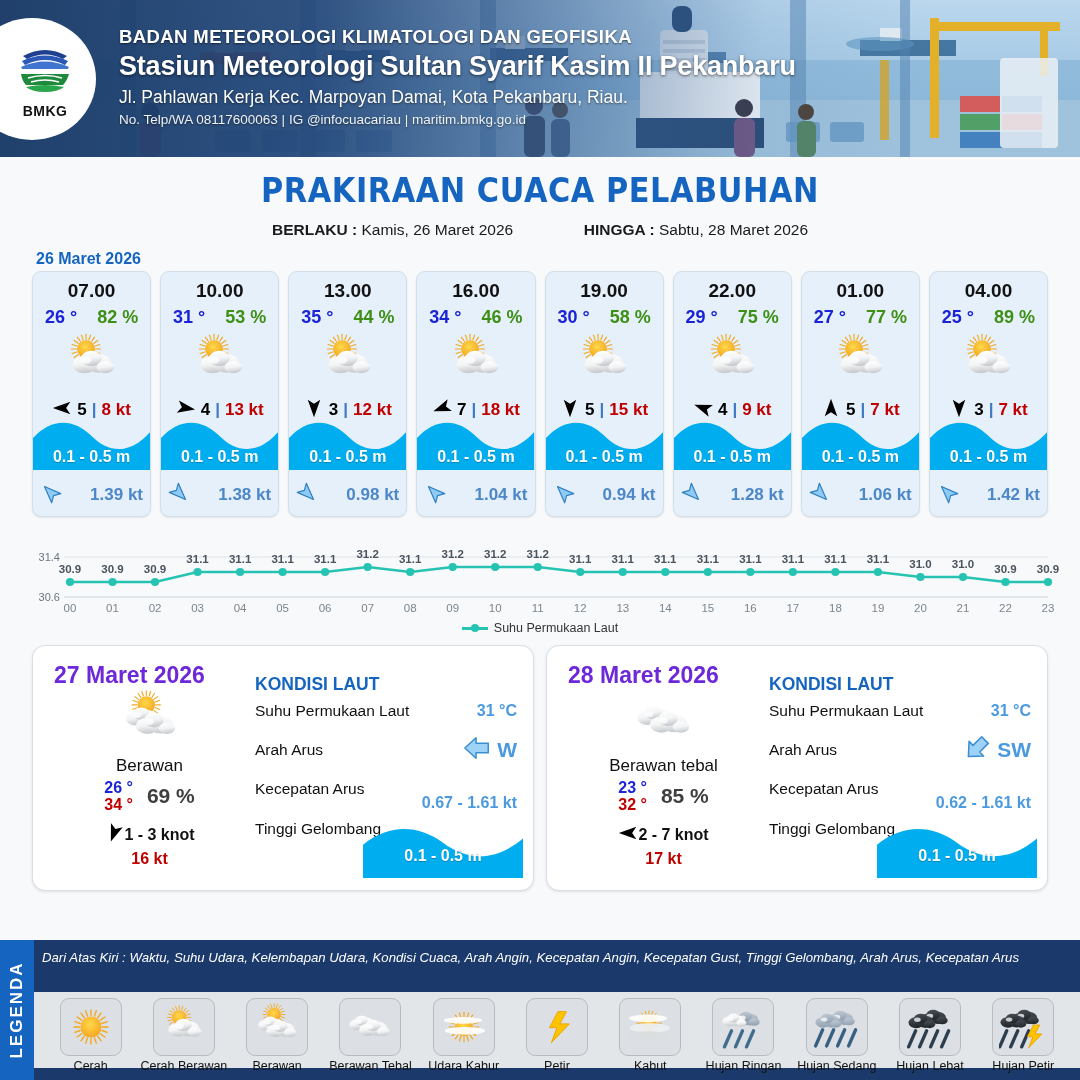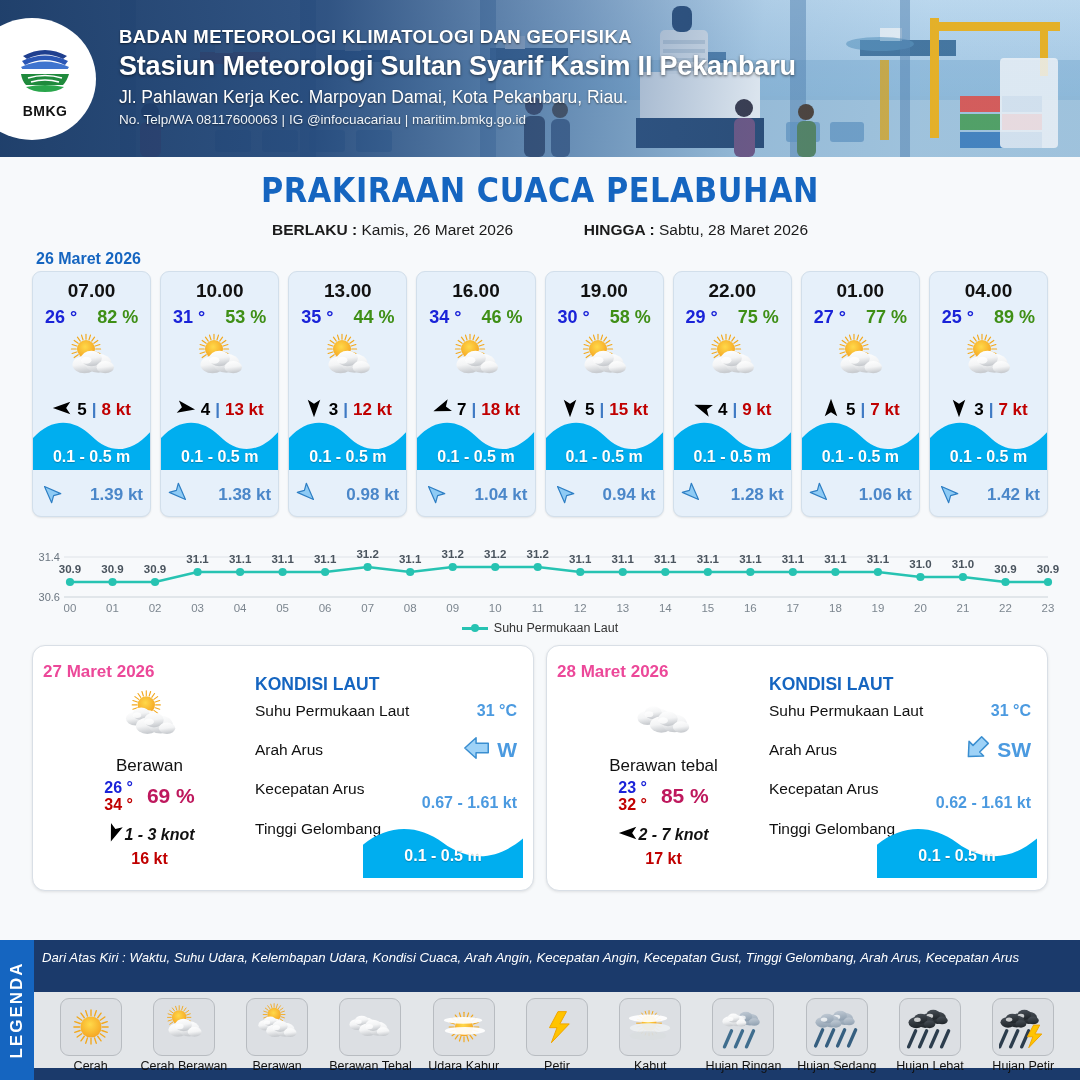--- a/index.html
+++ b/index.html
@@ -89,30 +89,30 @@
   .leg-mark { display: inline-block; width: 26px; height: 10px; position: relative; }
   .leg-mark::before { content:""; position:absolute; top:4px; left:0; width:26px; height:2.5px; background:#27c3b2; }
   .leg-mark::after { content:""; position:absolute; top:1px; left:9px; width:8px; height:8px; border-radius:50%; background:#27c3b2; }
 
   
   .dailies { display: flex; gap: 12px; padding: 6px 32px 0 32px; }
   .daily {
     flex: 1; background: #fff; border: 1px solid #d9dfe6; border-radius: 13px;
     height: 246px; position: relative; box-shadow: 0 1px 3px rgba(0,0,0,.10);
   }
-  .d-date { position: absolute; left: 10px; top: 16px; font-size: 17px; font-weight: bold; color: #ec4899; }
+  .d-date { position: absolute; left: 21px; top: 16px; font-size: 23px; font-weight: bold; color: #6d28d9; }
   .d-left { position: absolute; left: 14px; top: 44px; width: 205px; text-align: center; }
   .d-icon { height: 62px; display: flex; align-items: center; justify-content: center; }
   .d-cond { font-size: 17px; color: #111; margin-top: 4px; }
   .d-temps { display: flex; align-items: center; justify-content: center; gap: 14px; margin-top: 3px; }
   .d-tcol { text-align: left; line-height: 1.08; }
   .d-tmin { font-size: 16px; font-weight: bold; color: #1a23d8; }
   .d-tmax { font-size: 16px; font-weight: bold; color: #c00000; }
-  .d-hum { font-size: 21px; font-weight: bold; color: #be185d; }
-  .d-wind { display: flex; align-items: center; justify-content: center; margin-top: 9px; font-style: italic; }
+  .d-hum { font-size: 21px; font-weight: bold; color: #404040; }
+  .d-wind { display: flex; align-items: center; justify-content: center; margin-top: 9px; }
   .d-wtxt { font-size: 16px; font-weight: bold; color: #111; }
   .d-gust { font-size: 16px; font-weight: bold; color: #c00000; margin-top: 3px; }
   .d-right { position: absolute; left: 222px; right: 16px; top: 28px; }
   .d-title { font-size: 17.5px; font-weight: bold; color: #1565c0; margin-bottom: 7px; }
   .d-kv { display: flex; justify-content: space-between; align-items: center; margin-bottom: 13px; }
   .d-k { font-size: 15.5px; color: #111; }
   .d-v { font-size: 16px; font-weight: bold; color: #4b9ae0; }
   .d-arrowrow { display: flex; align-items: center; gap: 5px; }
   .d-speed { text-align: right; font-size: 16px; font-weight: bold; color: #4b9ae0; margin: -6px 0 8px 0; }
   .d-wavebox { position: absolute; right: 10px; bottom: 12px; width: 160px; height: 56px; }

